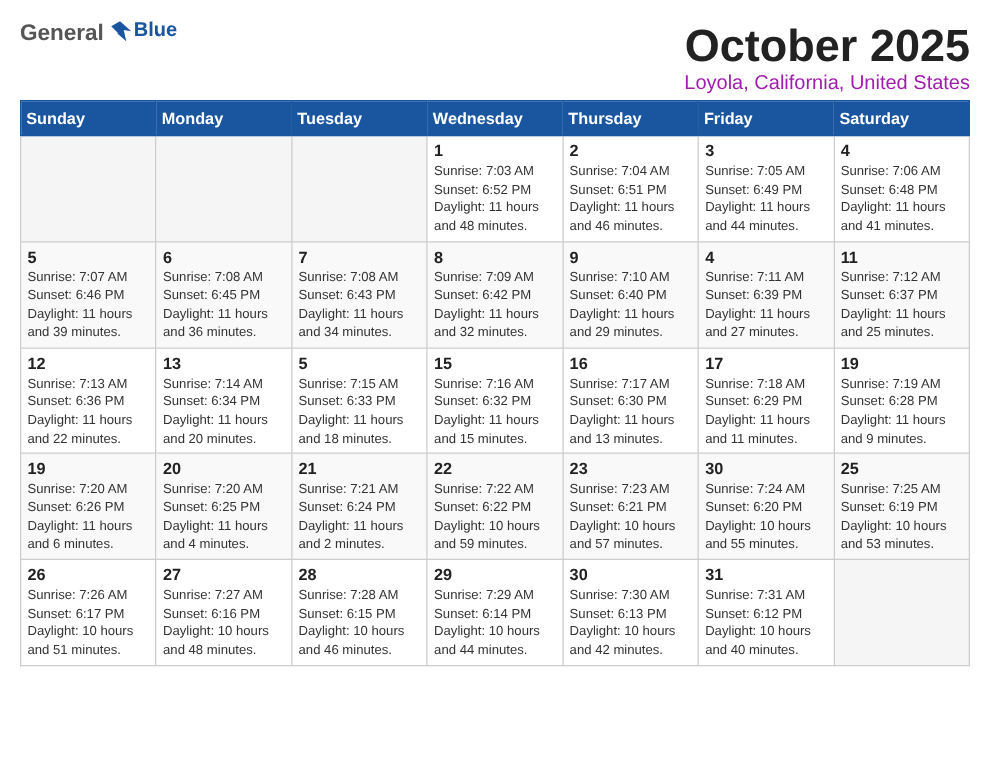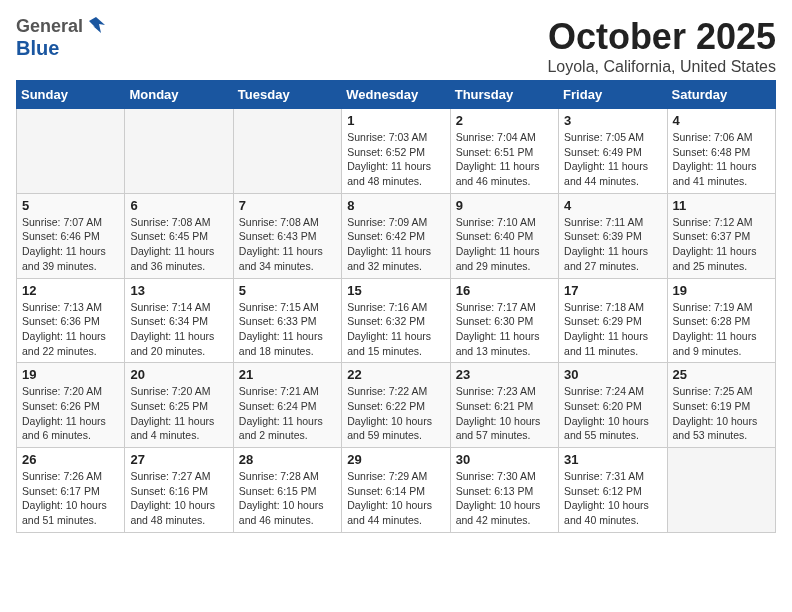--- a/index.html
+++ b/index.html
@@ -11,36 +11,36 @@
       padding: 16px;
     }
     .header-top {
       display: flex;
       justify-content: space-between;
       align-items: flex-start;
       margin-bottom: 4px;
     }
     .logo {
       display: flex;
-      flex-direction: column;
+      flex-direction: row;
       align-items: flex-start;
     }
     .logo-row {
       display: flex;
       align-items: center;
     }
     .month-title {
       font-size: 36px;
       font-weight: bold;
       color: #222;
       text-align: right;
     }
     .location {
       font-size: 16px;
-      color: #404040;
+      color: #a21caf;
       text-align: right;
     }
     .right-header {
       text-align: right;
     }
     .calendar {
       width: 100%;
       border-collapse: collapse;
       margin-top: 0;
     }
@@ -90,21 +90,21 @@
 
 <div class="header-top">
   <div class="logo">
     <div class="logo-row">
       <span style="font-size:18px;font-weight:bold;color:#555;">General</span>
       <svg width="22" height="22" viewBox="0 0 22 22" style="margin-left:2px;margin-top:-2px;">
         <polygon points="11,2 20,10 14,9 16,18 8,11 10,12 4,6" fill="#1a56a0"></polygon>
       </svg>
     </div>
     <div>
-      <span style="font-size:20px;font-weight:bold;color:#1a56a0;margin-left:0;">Blue</span>
+      <span style="font-size:16px;font-weight:bold;color:#1a56a0;margin-left:0;">Blue</span>
     </div>
   </div>
   <div class="right-header">
     <div class="month-title">October 2025</div>
     <div class="location">Loyola, California, United States</div>
   </div>
 </div>
 
 <table class="calendar">
   <thead>

